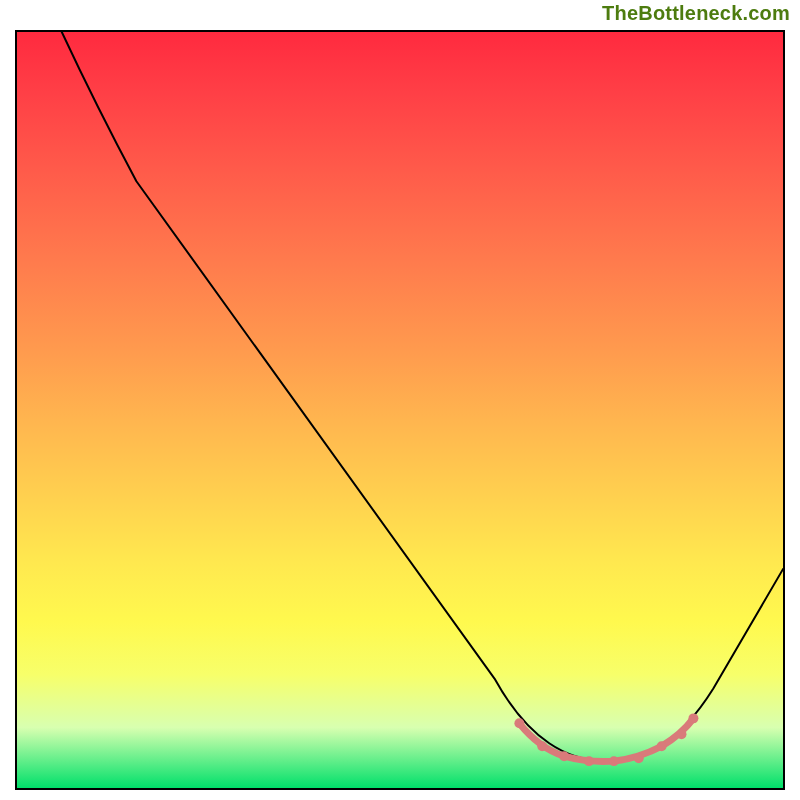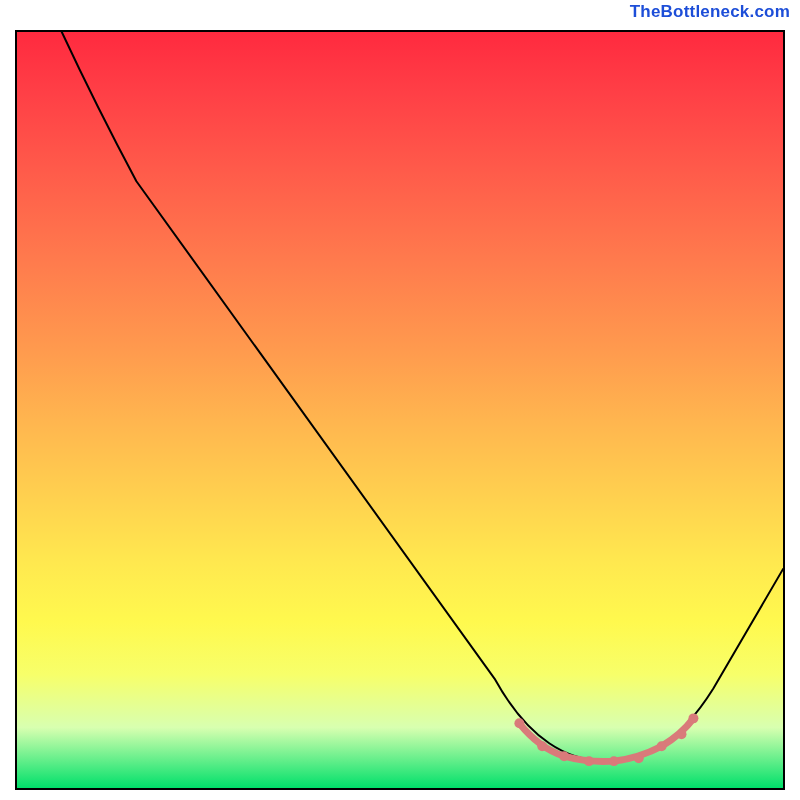--- a/index.html
+++ b/index.html
@@ -3,23 +3,23 @@
 <meta charset="utf-8">
 <style>
   * { margin: 0; padding: 0; box-sizing: border-box; }
   html, body { width: 800px; height: 800px; overflow: hidden; background: #fff; }
   .wrap { position: relative; width: 800px; height: 800px; }
   .watermark {
     position: absolute;
     top: 2px;
     right: 10px;
     font-family: Arial, Helvetica, sans-serif;
-    font-size: 17px;
+    font-size: 20px;
     font-weight: bold;
-    color: #1d4ed8;
+    color: #4d7c0f;
     letter-spacing: 0.2px;
   }
   .plot {
     position: absolute;
     left: 15px;
     top: 30px;
     width: 770px;
     height: 760px;
     border: 2px solid #000;
     background: linear-gradient(to bottom,

